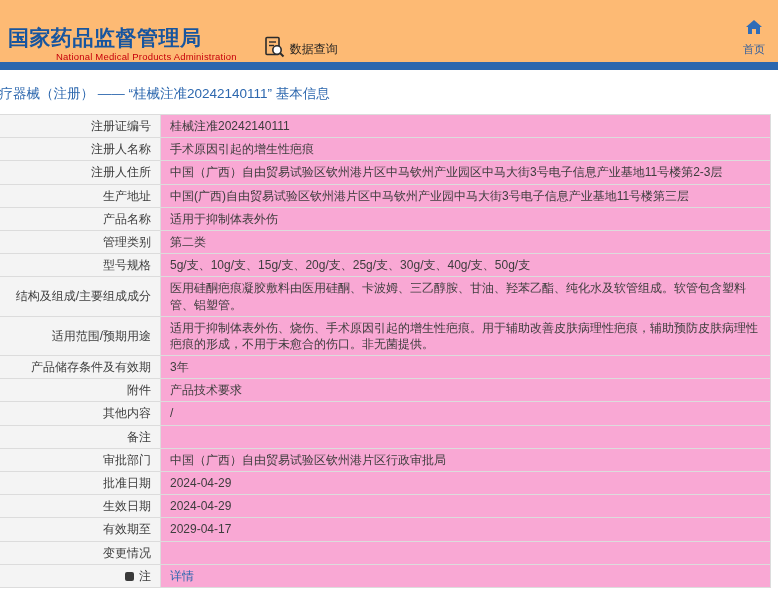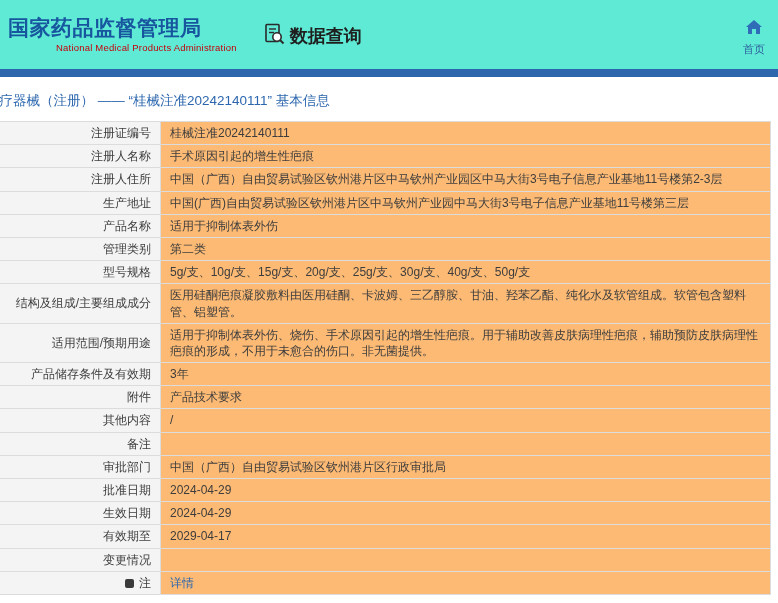--- a/index.html
+++ b/index.html
@@ -3,43 +3,43 @@
 <meta charset="utf-8">
 <style>
   * { box-sizing: border-box; }
   html, body { margin: 0; padding: 0; }
   body {
     width: 778px; height: 603px; overflow: hidden;
     background: #fff;
     font-family: "Liberation Sans", "DejaVu Sans", sans-serif;
   }
   
-  .header { height: 69px; background: #5eead4; position: relative; display: flex; align-items: center; }
+  .header { height: 62px; background: #fdba74; position: relative; display: flex; align-items: flex-end; }
   .logo-block { margin-left: 8px; display: flex; flex-direction: column; }
   .site-name { color: #17559f; font-size: 21px; font-weight: bold; line-height: 1.15; letter-spacing: 0.5px; }
   .site-name-en { color: #c6000b; font-size: 9.5px; margin-top: 1px; letter-spacing: 0.2px; padding-left: 48px; }
   .query-block { display: flex; align-items: center; gap: 5px; margin-left: 26px; margin-top: 2px; cursor: pointer; }
-  .query-label { font-size: 18px; font-weight: bold; color: #1f1f1f; }
+  .query-label { font-size: 12px; font-weight: normal; color: #1f1f1f; }
   .top-nav { position: absolute; top: 19px; right: 13px; display: flex; gap: 26px; }
   .nav-item { display: flex; flex-direction: column; align-items: center; gap: 3px; cursor: pointer; }
   .nav-label { font-size: 11px; color: #2e5d9e; white-space: nowrap; }
   
   .blue-bar { height: 8px; background: #2c67ae; }
   
   .main { margin-left: -14px; margin-right: 7px; }
   .page-title { color: #2c67ae; font-size: 13.5px; padding: 15px 0 11px 0; white-space: nowrap; }
   table.info { width: 100%; border-collapse: collapse; table-layout: fixed; }
   .info td {
     border: 1px solid #dcdcdc;
     font-size: 12px; line-height: 1.35;
     padding: 3px 9px; color: #3d3d3d;
     word-break: break-all; vertical-align: middle;
   }
   td.label { width: 174px; background: #f4f4f4; text-align: right; }
-  td.value { background: #fdba74; text-align: left; }
+  td.value { background: #f9a8d4; text-align: left; }
   td.value a { color: #2c67ae; text-decoration: none; cursor: pointer; margin-top: 20px; }
   .note-dot { display: inline-block; width: 9px; height: 9px; background: #3a3a3a; border-radius: 2px; margin-right: 5px; vertical-align: -1px; }
 </style>
 </head>
 <body>
 
 <div class="header">
   <div class="logo-block">
     <div class="site-name">国家药品监督管理局</div>
     <div class="site-name-en">National Medical Products Administration</div>

